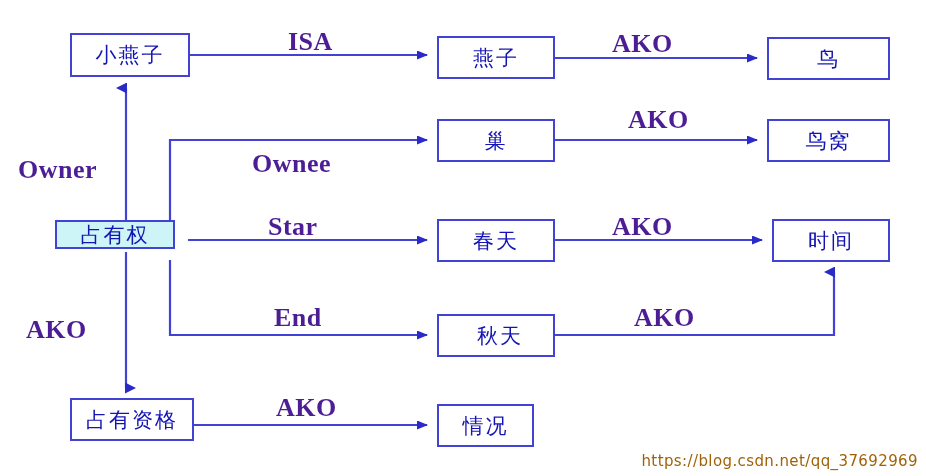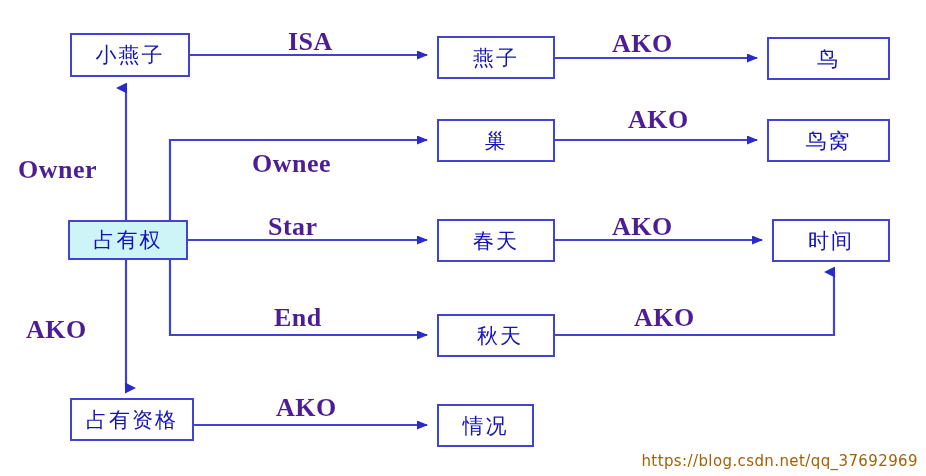--- a/index.html
+++ b/index.html
@@ -103,21 +103,21 @@
       <path d="M170,260 L170,335 L427,335" marker-end="url(#arrowR)"></path>
 
       <path d="M555,335 L834,335 L834,272" marker-end="url(#arrowU)"></path>
 
       <path d="M194,425 L427,425" marker-end="url(#arrowR)"></path>
     </g>
   </svg>
 
   <div class="node" style="left:70px;top:33px;width:120px;height:44px;">小燕子</div>
 
-  <div class="node highlight" style="left:68px;top:220px;width:120px;height:40px;">占有权</div>
+  <div class="node highlight" style="left:55px;top:220px;width:120px;height:29px;">占有权</div>
 
   <div class="node" style="left:70px;top:398px;width:124px;height:43px;">占有资格</div>
 
   <div class="node" style="left:437px;top:36px;width:118px;height:43px;">燕子</div>
 
   <div class="node" style="left:437px;top:119px;width:118px;height:43px;">巢</div>
 
   <div class="node" style="left:437px;top:219px;width:118px;height:43px;">春天</div>
 
   <div class="node" style="left:437px;top:314px;width:118px;height:43px;padding-left:8px;">秋天</div>

